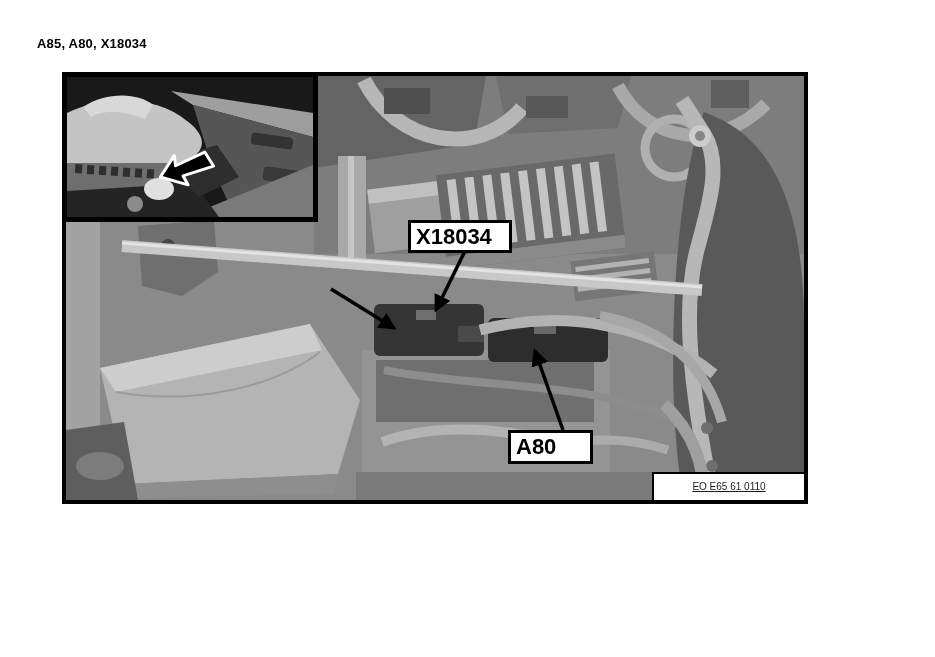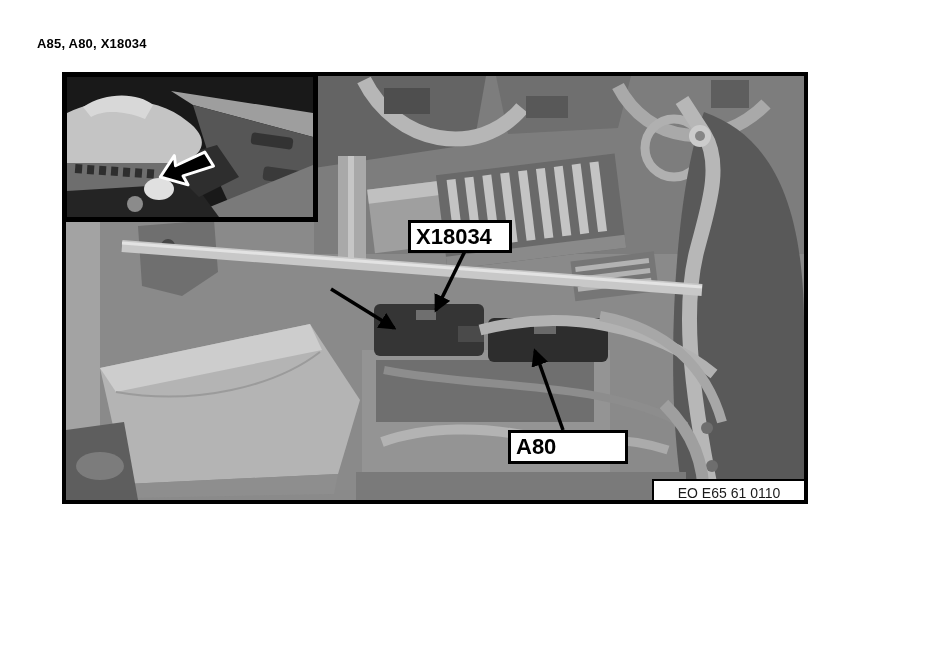--- a/index.html
+++ b/index.html
@@ -51,37 +51,38 @@
     border: 3px solid #000000;
     color: #000000;
     font-size: 22px;
     font-weight: bold;
     line-height: 27px;
     padding: 0 5px;
     white-space: nowrap;
   }
   #label-x18034 { left: 342px; top: 144px; width: 104px; height: 33px; }
   #label-a85    { left: 162px; top: 194px; width: 105px; height: 34px; line-height: 28px; }
-  #label-a80    { left: 442px; top: 354px; width: 120px; height: 34px; line-height: 28px; }
+  #label-a80    { left: 442px; top: 354px; width: 85px; height: 34px; line-height: 28px; }
   .image-code {
     position: absolute;
     right: 0;
     bottom: 0;
     z-index: 6;
     box-sizing: border-box;
     width: 152px;
-    height: 21px;
+    height: 28px;
     background: #ffffff;
     border: 2px solid #000000;
     border-right: none;
     border-bottom: none;
-    font-size: 14px;
+    font-size: 10px;
     color: #1a1a1a;
     text-align: center;
     line-height: 25px;
+    text-decoration: underline;
   }
   .inset {
     position: absolute;
     left: -2px;
     top: -2px;
     z-index: 7;
     box-sizing: border-box;
     width: 254px;
     height: 148px;
     border: solid #000000;

